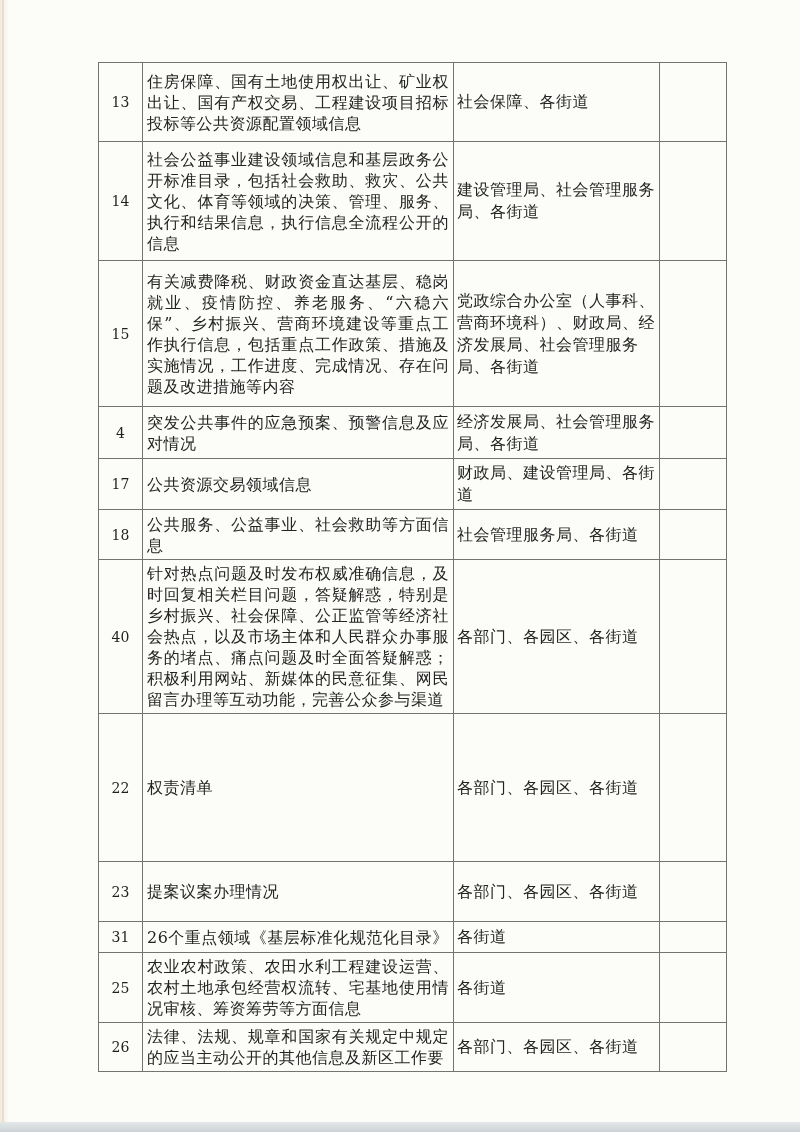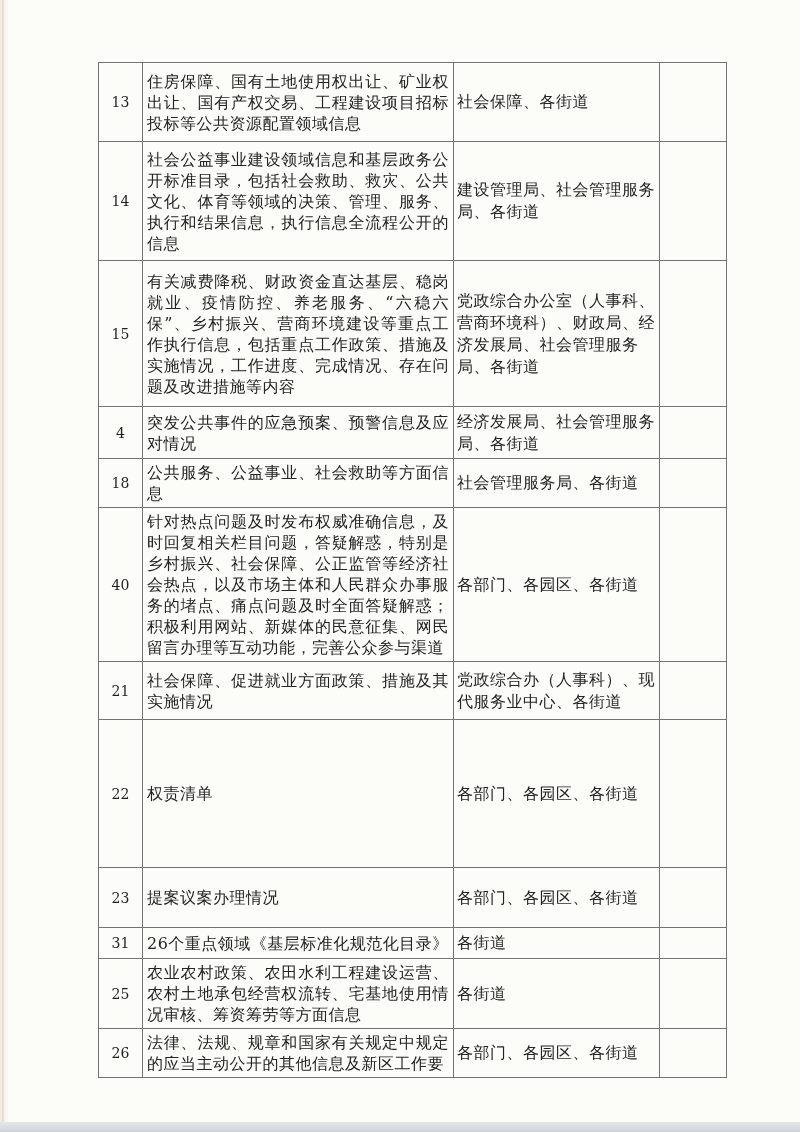--- a/index.html
+++ b/index.html
@@ -129,42 +129,42 @@
     <td class="cell-empty"></td>
   </tr>
 
   <tr class="doc-row">
     <td class="cell-no">4</td>
     <td class="cell-item">突发公共事件的应急预案、预警信息及应对情况</td>
     <td class="cell-dept">经济发展局、社会管理服务局、各街道</td>
     <td class="cell-empty"></td>
   </tr>
 
+  <tr class="doc-row">
+    <td class="cell-no">17</td>
+    <td class="cell-item">公共资源交易领域信息</td>
+    <td class="cell-dept">财政局、建设管理局、各街道</td>
+    <td class="cell-empty"></td>
+  </tr>
 
   <tr class="doc-row">
     <td class="cell-no">18</td>
     <td class="cell-item">公共服务、公益事业、社会救助等方面信息</td>
     <td class="cell-dept">社会管理服务局、各街道</td>
     <td class="cell-empty"></td>
   </tr>
 
 
   <tr class="doc-row">
     <td class="cell-no">40</td>
     <td class="cell-item">针对热点问题及时发布权威准确信息，及时回复相关栏目问题，答疑解惑，特别是乡村振兴、社会保障、公正监管等经济社会热点，以及市场主体和人民群众办事服务的堵点、痛点问题及时全面答疑解惑；积极利用网站、新媒体的民意征集、网民留言办理等互动功能，完善公众参与渠道</td>
     <td class="cell-dept">各部门、各园区、各街道</td>
     <td class="cell-empty"></td>
   </tr>
 
-  <tr class="doc-row">
-    <td class="cell-no">21</td>
-    <td class="cell-item">社会保障、促进就业方面政策、措施及其实施情况</td>
-    <td class="cell-dept">党政综合办（人事科）、现代服务业中心、各街道</td>
-    <td class="cell-empty"></td>
-  </tr>
 
   <tr class="doc-row">
     <td class="cell-no">22</td>
     <td class="cell-item">权责清单</td>
     <td class="cell-dept">各部门、各园区、各街道</td>
     <td class="cell-empty"></td>
   </tr>
 
   <tr class="doc-row">
     <td class="cell-no">23</td>

